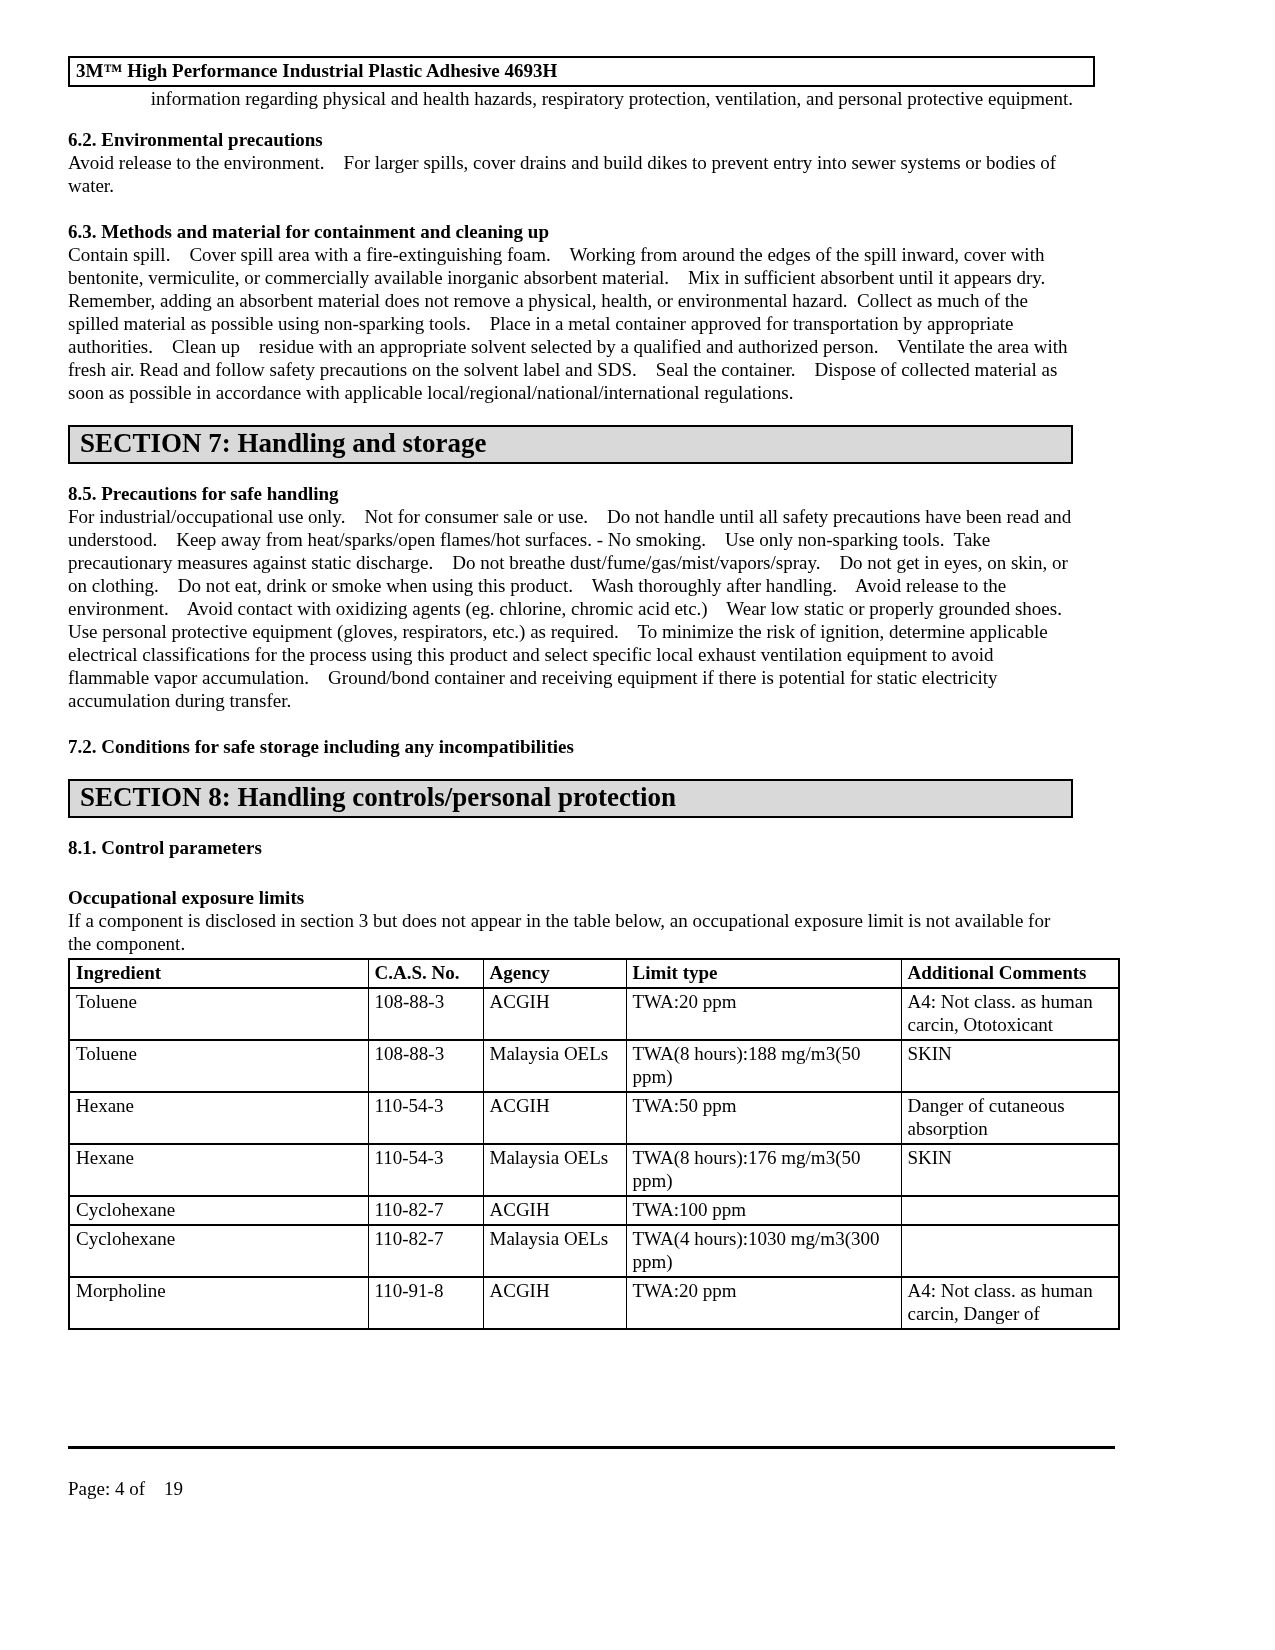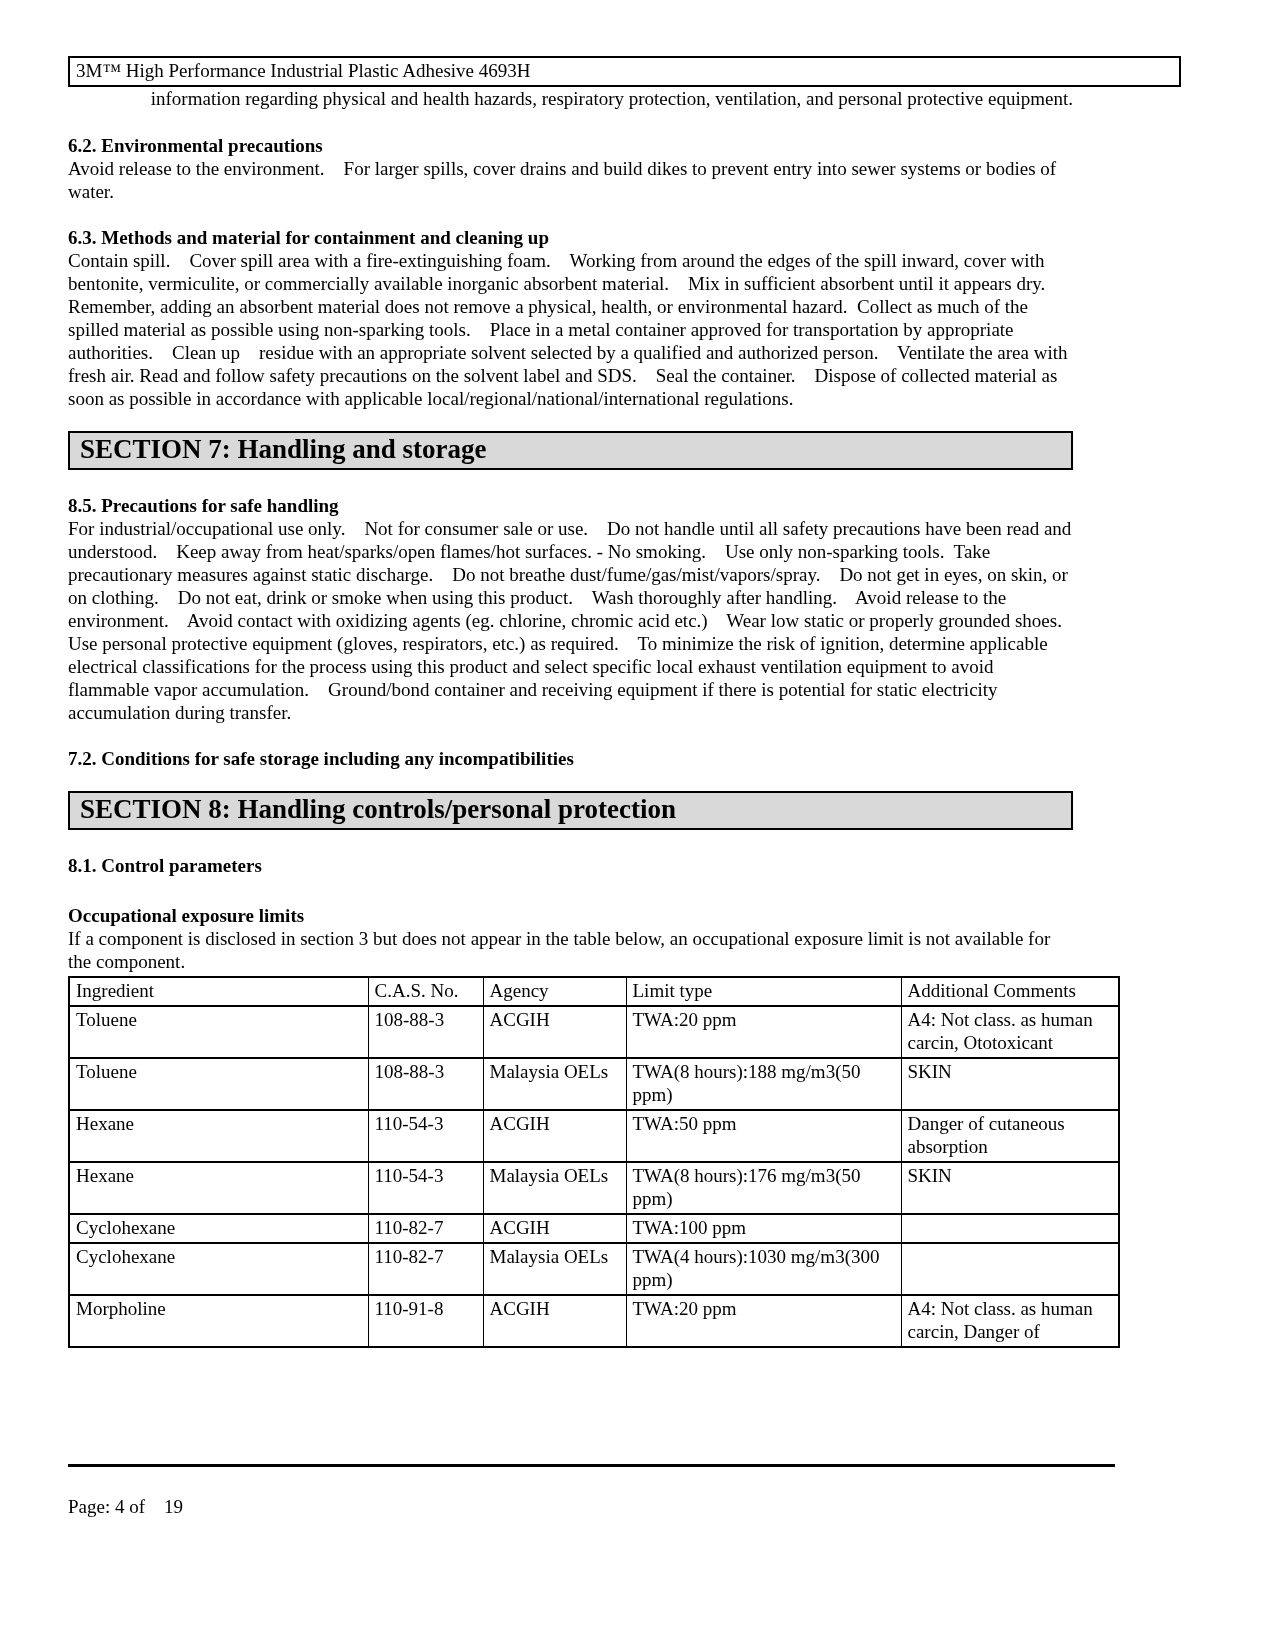--- a/index.html
+++ b/index.html
@@ -15,41 +15,41 @@
     font-family: "Liberation Serif", "DejaVu Serif", serif;
     position: relative;
   }
   .page {
     padding: 56px 0 0 68px;
     box-sizing: border-box;
     width: 1275px;
     height: 1650px;
   }
   .doc-header-box {
-    width: 1113px;
+    width: 1027px;
     box-sizing: border-box;
     border: 2px solid #000;
     padding: 1px 18px 3px 6px;
     font-size: 19px;
-    font-weight: normal;
+    font-weight: bold;
     line-height: 23px;
   }
   .content {
     width: 1005px;
     font-size: 19px;
     line-height: 23px;
   }
   p.body {
     margin: 0;
     white-space: pre-wrap;
   }
   .para-intro { margin-top: 63px; text-align: right; }
   .sub-heading {
     font-weight: bold;
-    margin: 24px 0 0 0;
+    margin: 18px 0 0 0;
     font-size: 19px;
     line-height: 23px;
     font-family: Liberation Serif, serif;
   }
   .section-banner {
     width: 1005px;
     box-sizing: border-box;
     margin-top: 21px;
     border: 2px solid #000;
     background: #d9d9d9;
@@ -73,21 +73,21 @@
   table.oel { border-width: 2px; }
   table.oel th, table.oel td {
     border-top-width: 2px;
     border-bottom-width: 2px;
     padding: 1px 6px 3px 6px;
     text-align: left;
     vertical-align: top;
     font-weight: normal;
     overflow: hidden;
   }
-  table.oel th { font-weight: normal; }
+  table.oel th { font-weight: bold; }
   .footer-rule {
     width: 1047px;
     border: none;
     border-top: 3px solid #000;
     margin: 116px 0 0 0;
     height: 0;
   }
   .page-footer {
     width: 1060px;
     margin-top: 28px;

